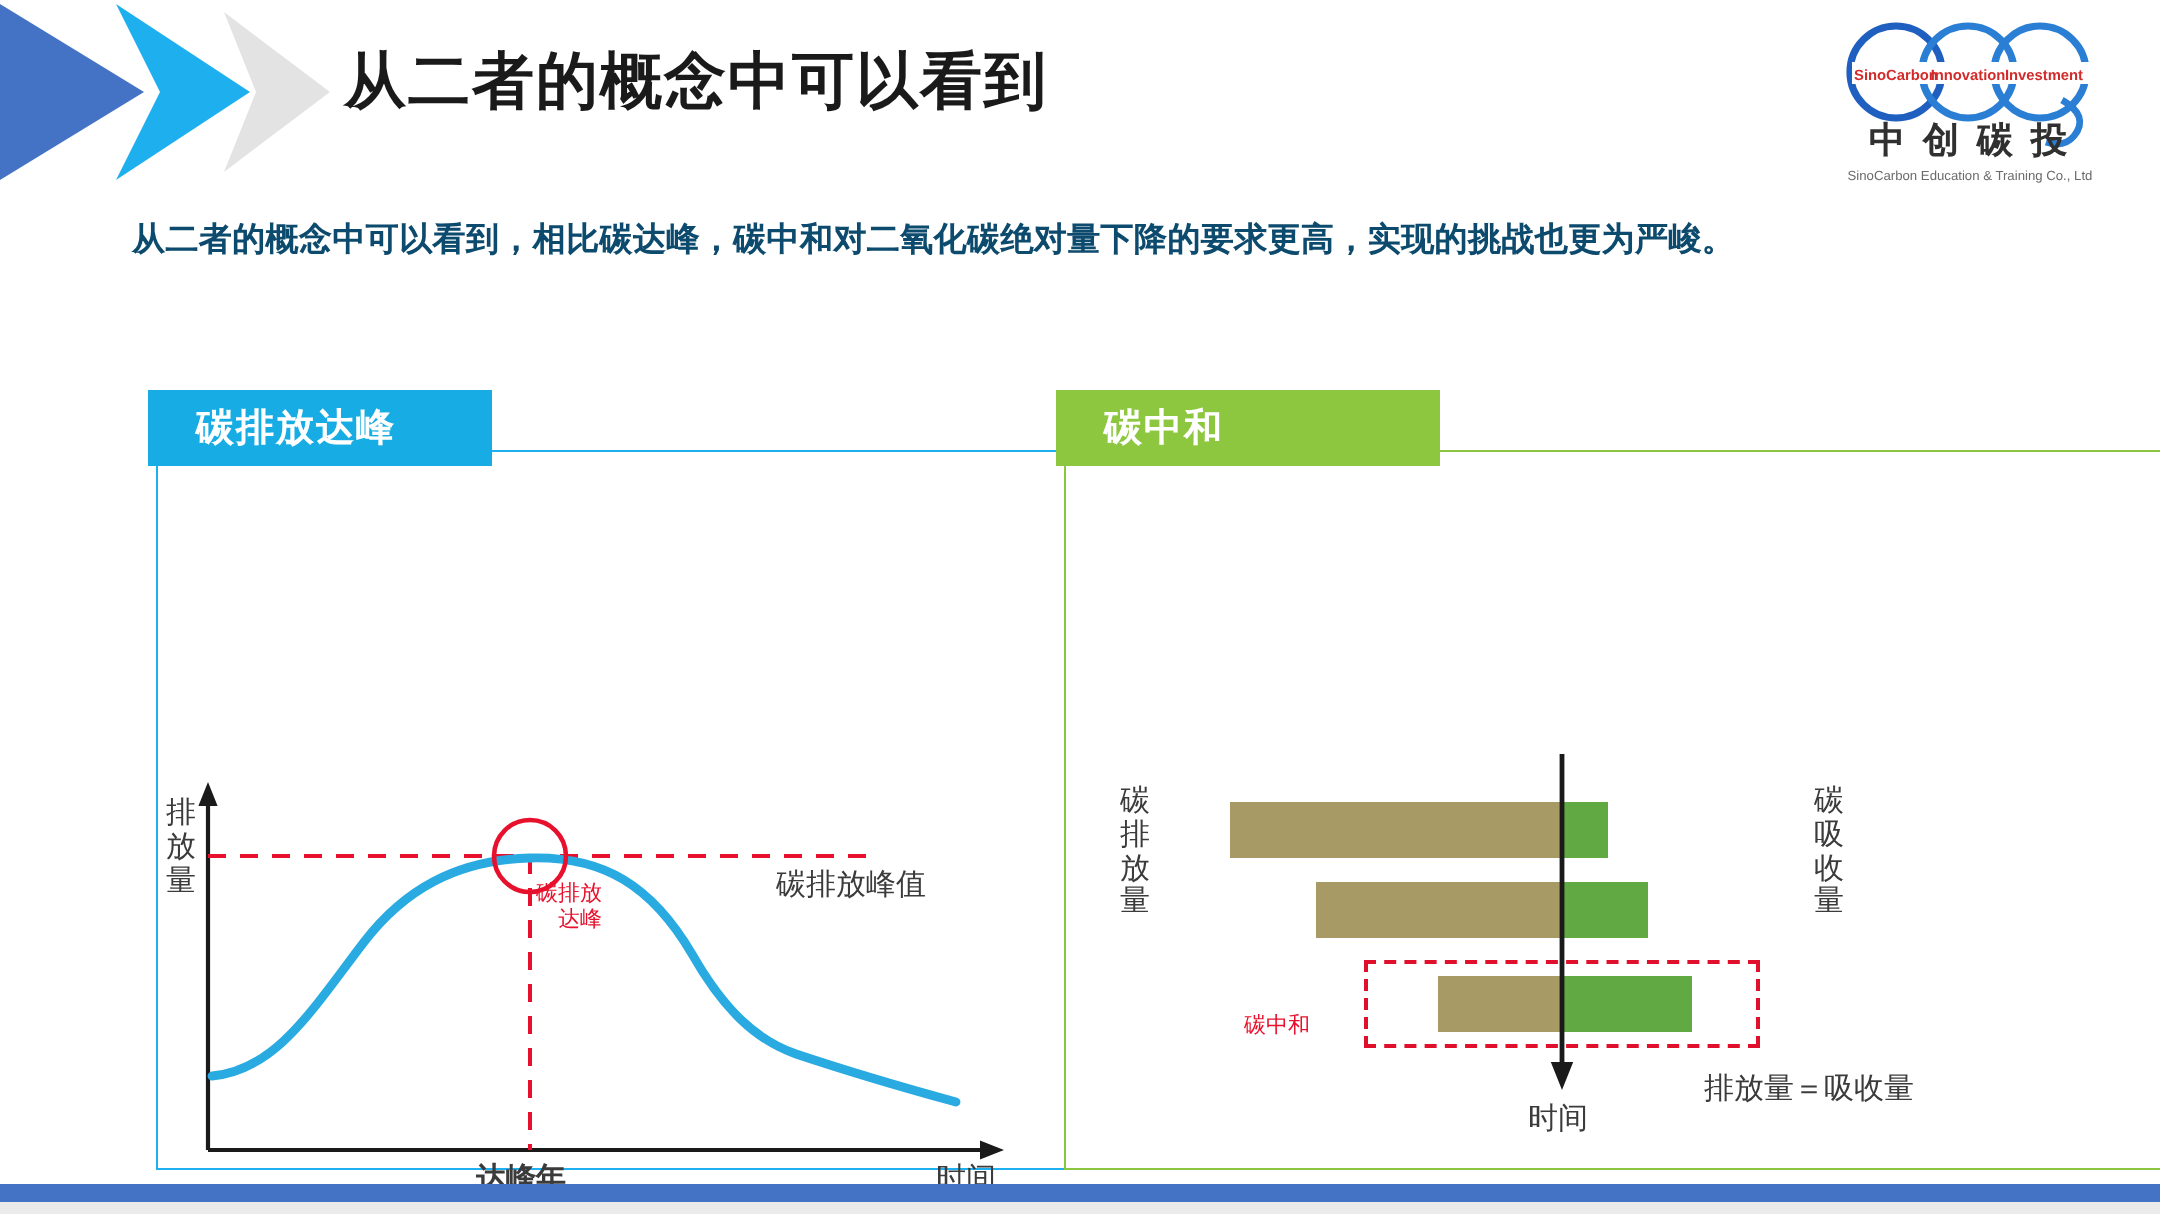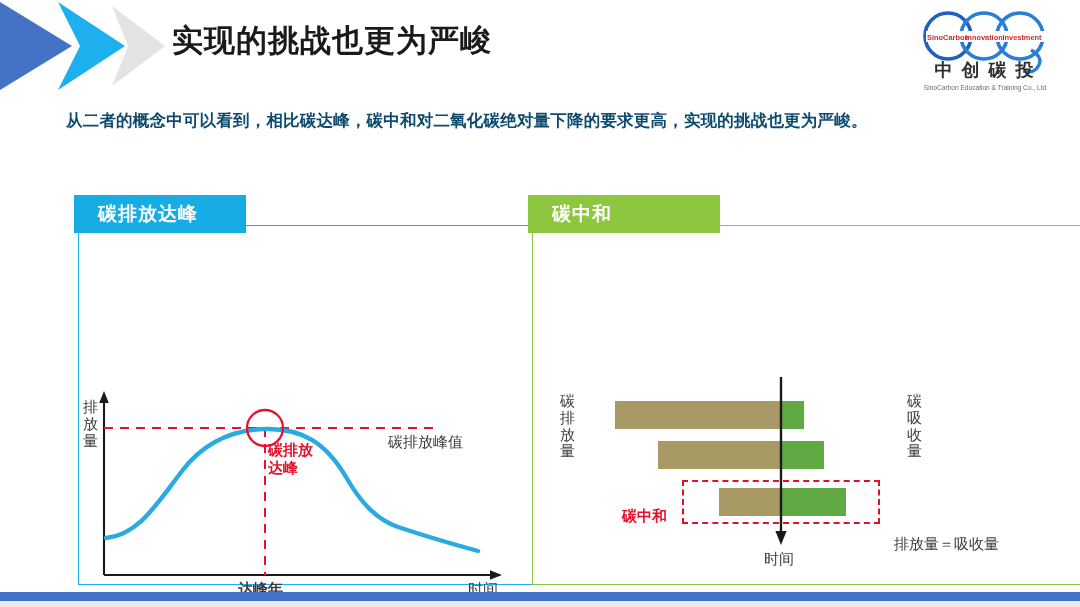--- a/index.html
+++ b/index.html
@@ -59,22 +59,22 @@
   .figure { position: absolute; left: 0; right: 0; }
   #figure-left  { top: 160px; height: 198px; }
   #figure-right { top: 150px; height: 208px; }
 
   .vlabel {
     position: absolute; font-size: 15px; color: #3b3b3b;
     line-height: 1.12; text-align: center; width: 17px;
   }
   .hlabel { position: absolute; font-size: 15px; color: #3b3b3b; white-space: nowrap; }
   .redlabel {
-    position: absolute; font-size: 15px; font-weight: bold; color: #e8112d;
-    line-height: 1.2; text-align: left; white-space: nowrap;
+    position: absolute; font-size: 11px; font-weight: normal; color: #e8112d;
+    line-height: 1.2; text-align: right; white-space: nowrap;
   }
 
   svg { overflow: visible; }
 
   
   .bar-tan   { position: absolute; background: #a89a65; }
   .bar-green { position: absolute; background: #61a943; }
   #neutral-box {
     position: absolute; border: 2.4px dashed #e0102c;
   }
@@ -87,21 +87,21 @@
 <body>
 
 <div id="header-arrow">
   <svg width="180" height="92" viewBox="0 0 180 92">
     <polygon points="112,6 165,46 112,86 128,46" fill="#e3e3e3"></polygon>
     <polygon points="58,2 125,46 58,90 80,46" fill="#1eb0ee"></polygon>
     <polygon points="0,2 72,46 0,90" fill="#4472c4"></polygon>
   </svg>
 </div>
 
-<div id="page-title">实现的挑战也更为严峻</div>
+<div id="page-title">从二者的概念中可以看到</div>
 
 <div id="logo">
   <svg width="160" height="92" viewBox="0 0 160 92">
     <circle cx="42" cy="28" r="23" fill="none" stroke="#1f5fbf" stroke-width="3.6"></circle>
     <circle cx="78" cy="28" r="23" fill="none" stroke="#2a7fd4" stroke-width="3.6"></circle>
     <circle cx="114" cy="28" r="23" fill="none" stroke="#2a7fd4" stroke-width="3.6"></circle>
     <path d="M125,42 q14,8 6,18 q-5,6 -14,3" fill="none" stroke="#2a7fd4" stroke-width="3.4"></path>
     <rect x="20" y="23" width="122" height="11" fill="#ffffff"></rect>
     <text x="42" y="32" font-family="'Liberation Sans',sans-serif" font-size="7.4" font-weight="bold" fill="#d22b2b" text-anchor="middle">SinoCarbon</text>
     <text x="78" y="32" font-family="'Liberation Sans',sans-serif" font-size="7.4" font-weight="bold" fill="#d22b2b" text-anchor="middle">Innovation</text>
@@ -181,19 +181,19 @@
 
     <div class="bar-tan" style="left:187px; top:113px; width:62px; height:28px;"></div>
     <div class="bar-green" style="left:249px; top:113px; width:65px; height:28px;"></div>
 
     <svg width="462" height="208" viewBox="0 0 462 208" style="position:absolute; left:0; top:0;">
       <line x1="249" y1="2" x2="249" y2="158" stroke="#1a1a1a" stroke-width="2.4"></line>
       <polygon points="243.4,156 254.6,156 249,170" fill="#1a1a1a"></polygon>
     </svg>
 
     <div class="redlabel" style="left:90px; top:132px;">碳中和</div>
-    <div class="hlabel" style="left:320px; top:160px;margin-left:42px;">排放量＝吸收量</div>
+    <div class="hlabel" style="left:320px; top:160px;">排放量＝吸收量</div>
     <div class="hlabel" style="left:232px; top:175px;">时间</div>
   </div>
 </div>
 
 <div id="footer-bar"></div>
 <div id="footer-gray"></div>
 
 </body></html>

